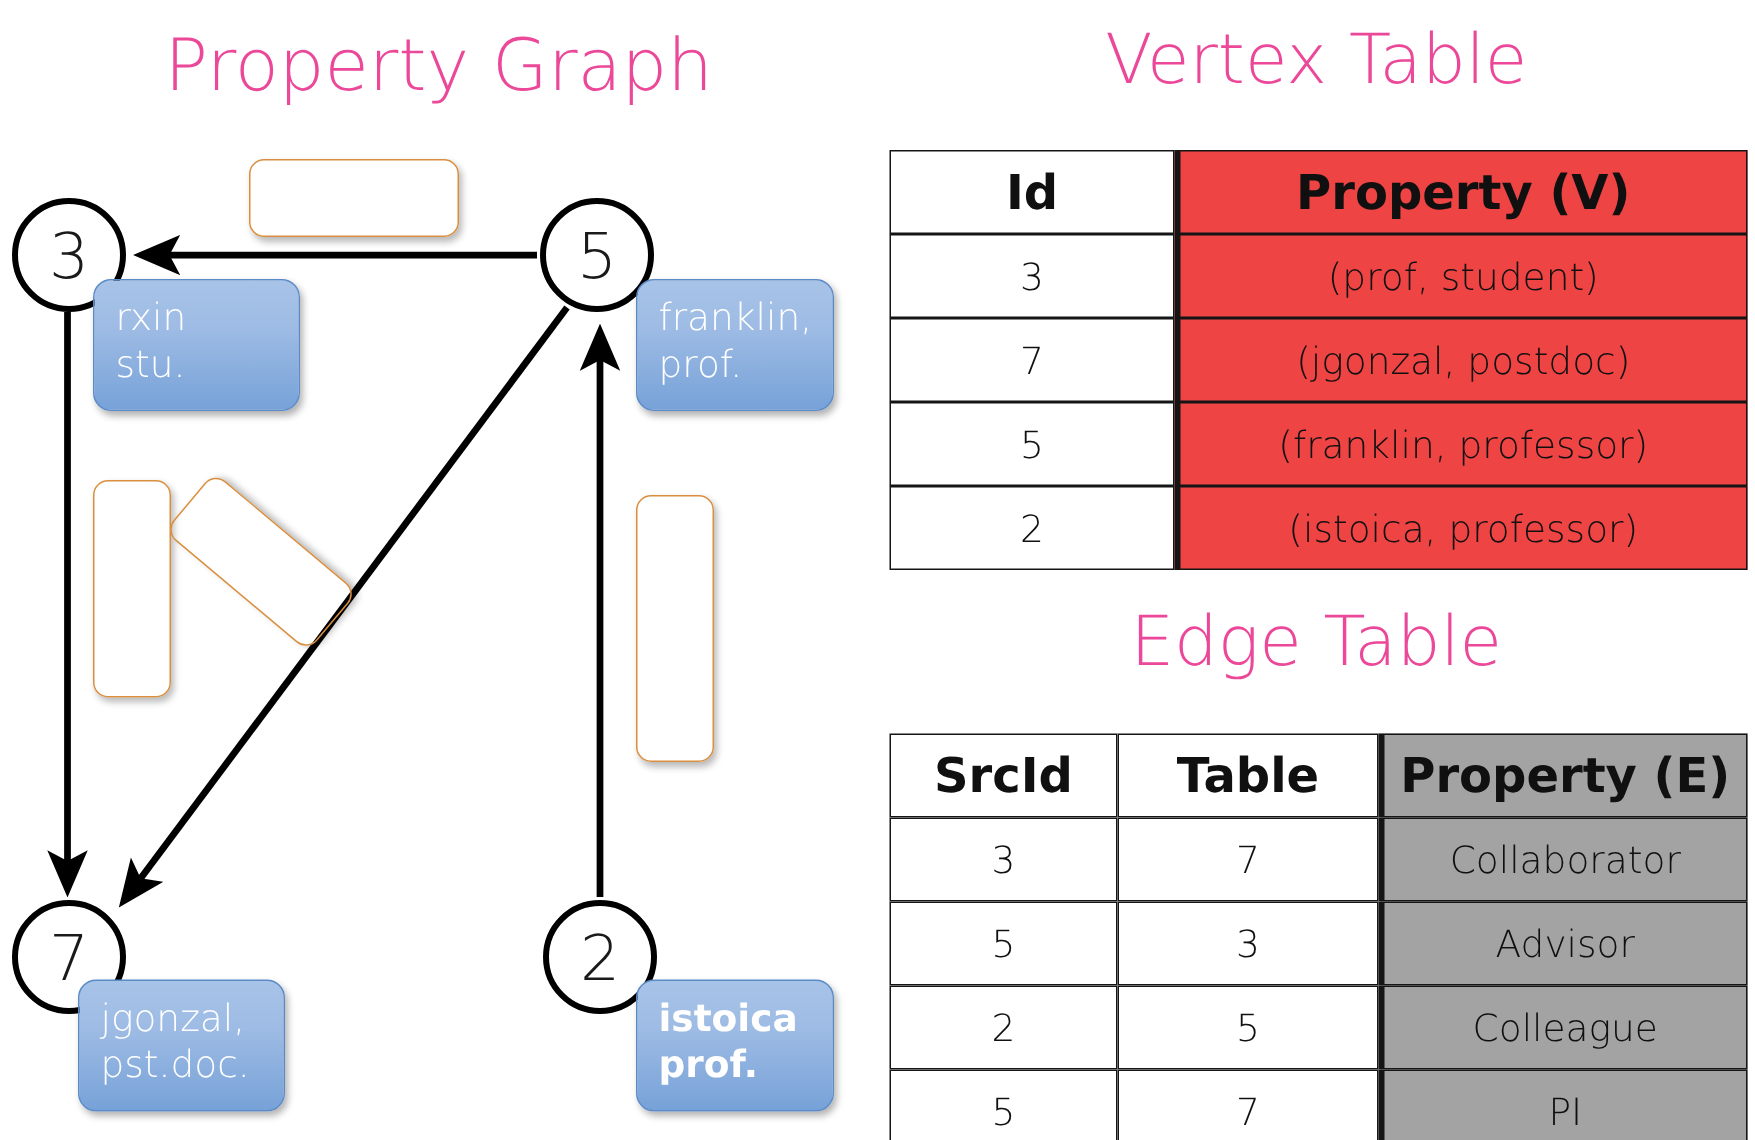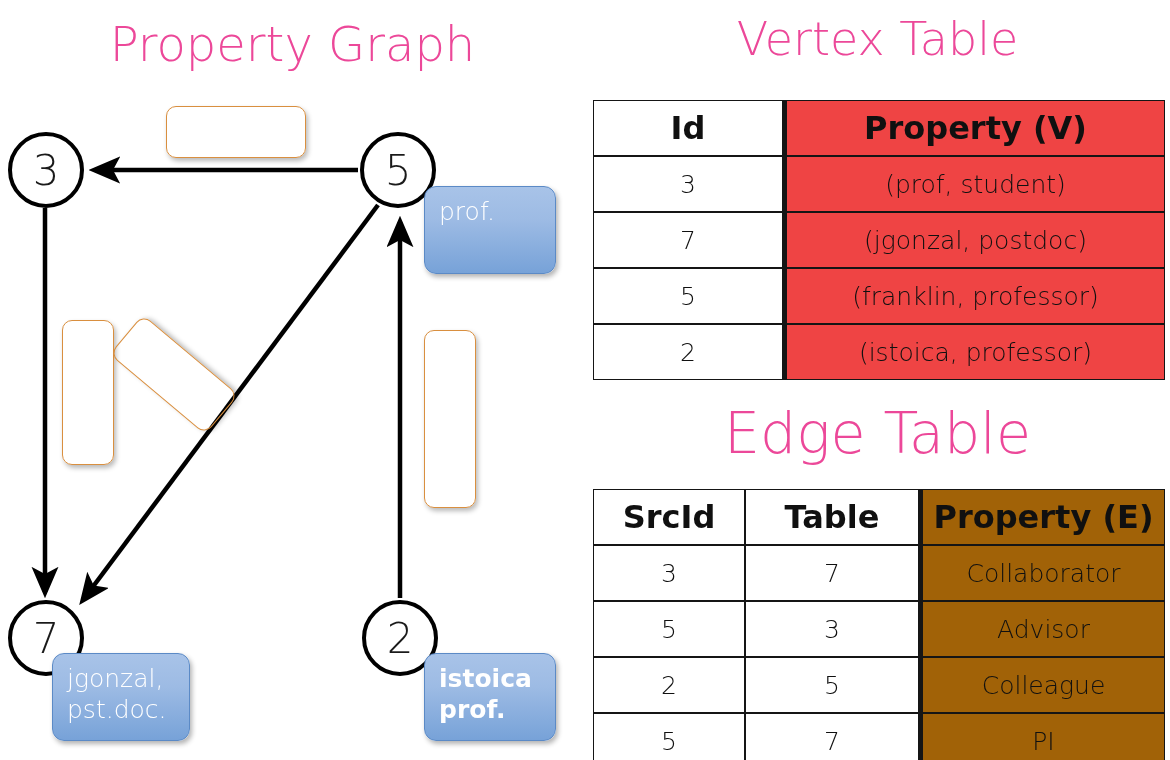--- a/index.html
+++ b/index.html
@@ -22,21 +22,21 @@
     font-weight: 300;
     font-size: 46px;
     letter-spacing: 0px;
     color: #ec4899;
     text-align: center;
     white-space: nowrap;
     font-family: "DejaVu Sans", sans-serif;
   }
   #title-property-graph { left: 0px;   top: 16px;  width: 585px; font-size: 48px; }
   #title-vertex-table   { left: 585px; top: 12px;  width: 585px; font-size: 46px; }
-  #title-edge-table     { left: 585px; top: 400px; width: 585px; font-size: 57px; }
+  #title-edge-table     { left: 585px; top: 400px; width: 585px; font-size: 46px; }
 
   
   #graph-panel {
     position: absolute;
     left: 0; top: 0;
     width: 585px; height: 760px;
   }
   #graph-edges {
     position: absolute;
     left: 0; top: 0;
@@ -163,21 +163,21 @@
     background: #ef4444;
     border-left: 4px solid #151515;
   }
 
   
   #edge-table { left: 593px; top: 489px; width: 572px; }
   #edge-table td, #edge-table th { height: 54px; margin-left: 44px; }
   #edge-table .col-src { width: 150px; }
   #edge-table .col-dst { width: 172px; }
   #edge-table .col-prop {
-    background: #a16207;
+    background: #a3a3a3;
     border-left: 4px solid #151515;
   }
 </style>
 </head>
 <body>
 
 <div class="title" id="title-property-graph">Property Graph</div>
 <div class="title" id="title-vertex-table">Vertex Table</div>
 <div class="title" id="title-edge-table">Edge Table</div>
 
@@ -197,21 +197,26 @@
     <line x1="378" y1="205" x2="83" y2="600" stroke="#000000" stroke-width="4.5" marker-end="url(#arrowhead)"></line>
 
     <line x1="400" y1="598" x2="400" y2="222" stroke="#000000" stroke-width="4.5" marker-end="url(#arrowhead)"></line>
   </svg>
 
   <div class="vertex" id="vertex-3">3</div>
   <div class="vertex" id="vertex-5">5</div>
   <div class="vertex" id="vertex-7">7</div>
   <div class="vertex" id="vertex-2">2</div>
 
+  <div class="prop-box" id="prop-rxin">
+    <div>rxin</div>
+    <div>stu.</div>
+  </div>
   <div class="prop-box" id="prop-franklin">
+    <div>franklin,</div>
     <div>prof.</div>
   </div>
   <div class="prop-box" id="prop-jgonzal">
     <div>jgonzal,</div>
     <div>pst.doc.</div>
   </div>
   <div class="prop-box" id="prop-istoica">
     <div>istoica</div>
     <div>prof.</div>
   </div>

